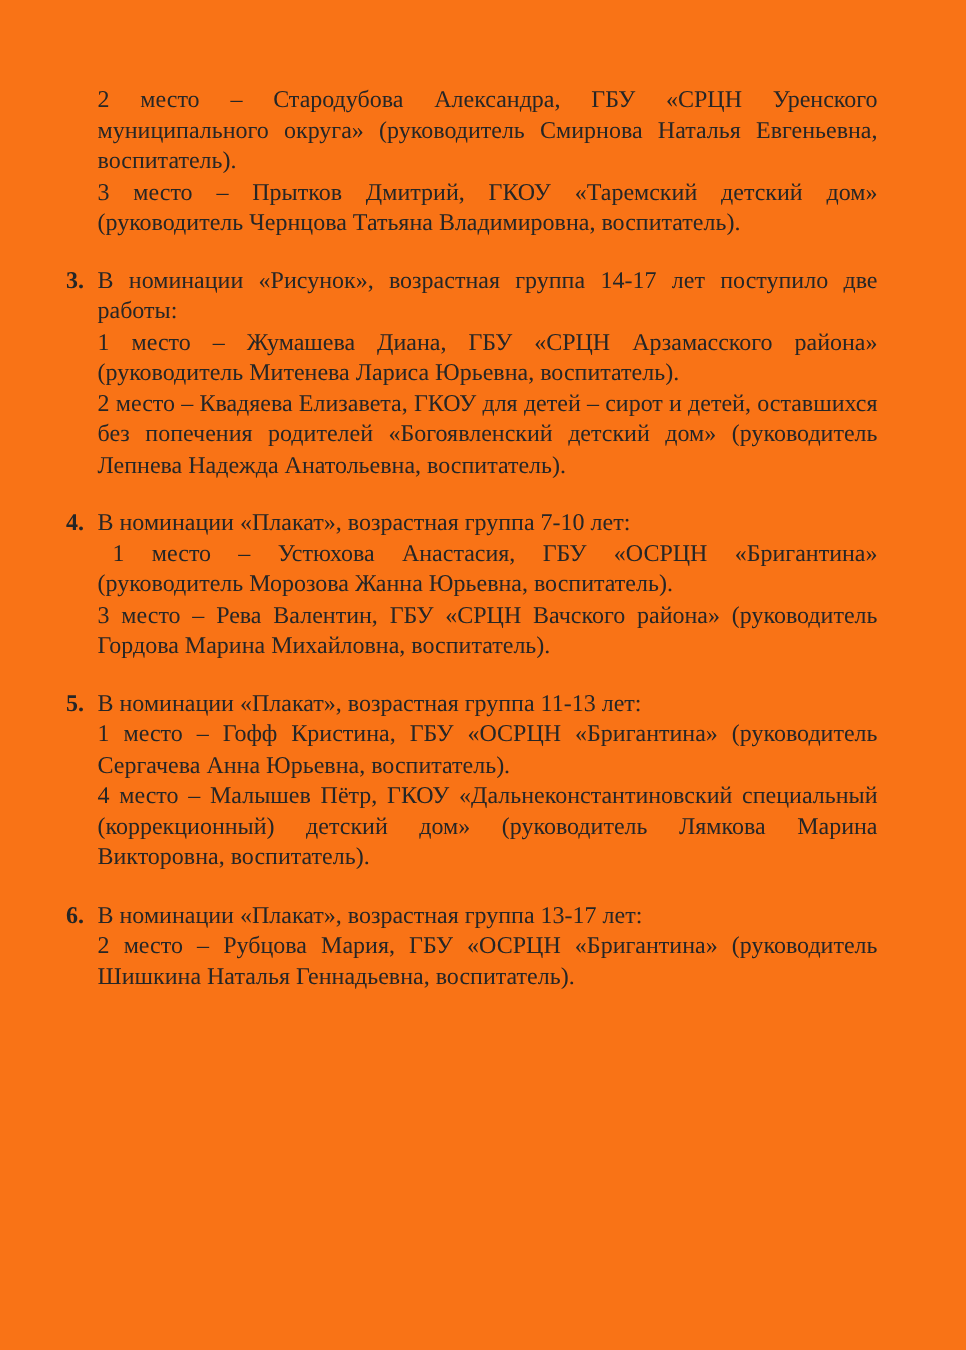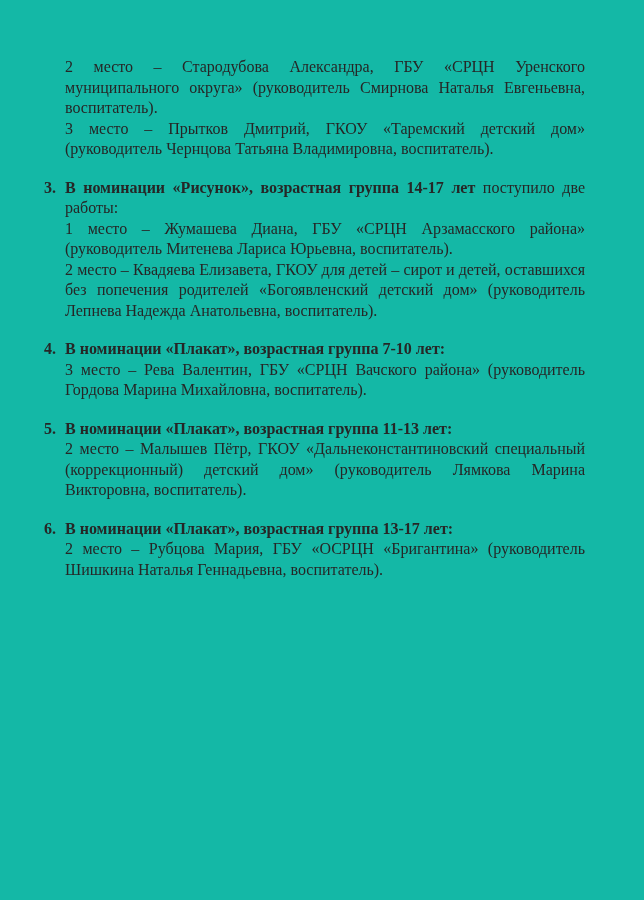--- a/index.html
+++ b/index.html
@@ -4,21 +4,21 @@
 <style>
   html, body {
     margin: 0;
     padding: 0;
     background: #ffffff;
   }
   .page {
     position: relative;
     width: 644px;
     height: 900px;
-    background: #14b8a6;
+    background: #f97316;
     box-sizing: border-box;
     padding: 57px 59px 0 65px;
     overflow: hidden;
     font-family: "Liberation Serif", "DejaVu Serif", serif;
     font-size: 16px;
     line-height: 20.5px;
     color: #262626;
   }
   .para {
     margin: 0;
@@ -31,21 +31,21 @@
   .heading-line {
     position: relative;
   }
   .num {
     position: absolute;
     left: -21px;
     top: 0;
     font-weight: bold;
   }
   .heading-bold {
-    font-weight: bold;
+    font-weight: normal;
   }
   .fl-indent {
     text-indent: 10px;
   }
 </style>
 </head>
 <body>
 
 <div class="page">
 
@@ -53,26 +53,28 @@
   <p class="para">3 место – Прытков Дмитрий, ГКОУ «Таремский детский дом» (руководитель Чернцова Татьяна Владимировна, воспитатель).</p>
 
   <div class="section">
     <p class="para heading-line"><span class="num">3.</span><span class="heading-bold">В номинации «Рисунок», возрастная группа 14-17 лет</span><span> поступило две работы:</span></p>
     <p class="para">1 место – Жумашева Диана, ГБУ «СРЦН Арзамасского района» (руководитель Митенева Лариса Юрьевна, воспитатель).</p>
     <p class="para">2 место – Квадяева Елизавета, ГКОУ для детей – сирот и детей, оставшихся без попечения родителей «Богоявленский детский дом» (руководитель Лепнева Надежда Анатольевна, воспитатель).</p>
   </div>
 
   <div class="section">
     <p class="para heading-line"><span class="num">4.</span><span class="heading-bold">В номинации «Плакат», возрастная группа 7-10 лет:</span><span></span></p>
+    <p class="para fl-indent">1 место – Устюхова Анастасия, ГБУ «ОСРЦН «Бригантина» (руководитель Морозова Жанна Юрьевна, воспитатель).</p>
     <p class="para">3 место – Рева Валентин, ГБУ «СРЦН Вачского района» (руководитель Гордова Марина Михайловна, воспитатель).</p>
   </div>
 
   <div class="section">
     <p class="para heading-line"><span class="num">5.</span><span class="heading-bold">В номинации «Плакат», возрастная группа 11-13 лет:</span><span></span></p>
-    <p class="para">2 место – Малышев Пётр, ГКОУ «Дальнеконстантиновский специальный (коррекционный) детский дом» (руководитель Лямкова Марина Викторовна, воспитатель).</p>
+    <p class="para">1 место – Гофф Кристина, ГБУ «ОСРЦН «Бригантина» (руководитель Сергачева Анна Юрьевна, воспитатель).</p>
+    <p class="para">4 место – Малышев Пётр, ГКОУ «Дальнеконстантиновский специальный (коррекционный) детский дом» (руководитель Лямкова Марина Викторовна, воспитатель).</p>
   </div>
 
   <div class="section">
     <p class="para heading-line"><span class="num">6.</span><span class="heading-bold">В номинации «Плакат», возрастная группа 13-17 лет:</span><span></span></p>
     <p class="para">2 место – Рубцова Мария, ГБУ «ОСРЦН «Бригантина» (руководитель Шишкина Наталья Геннадьевна, воспитатель).</p>
   </div>
 
 </div>
 
 </body></html>

